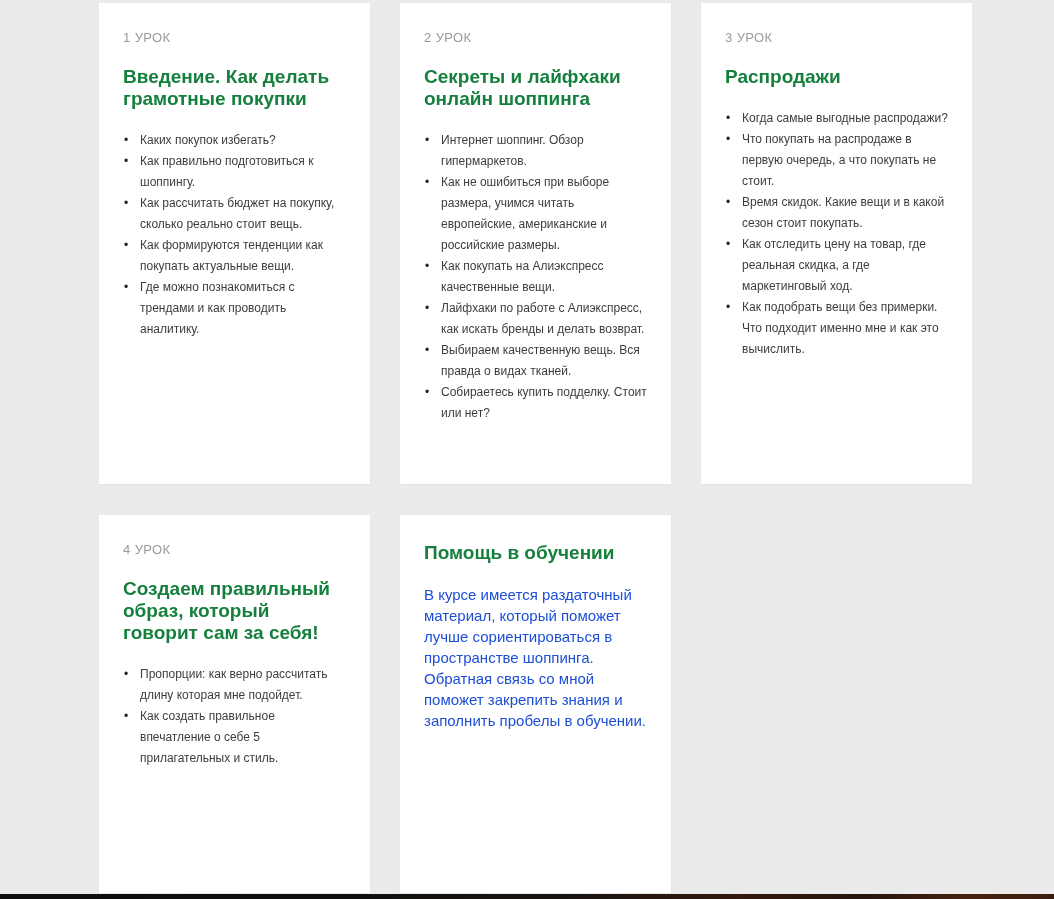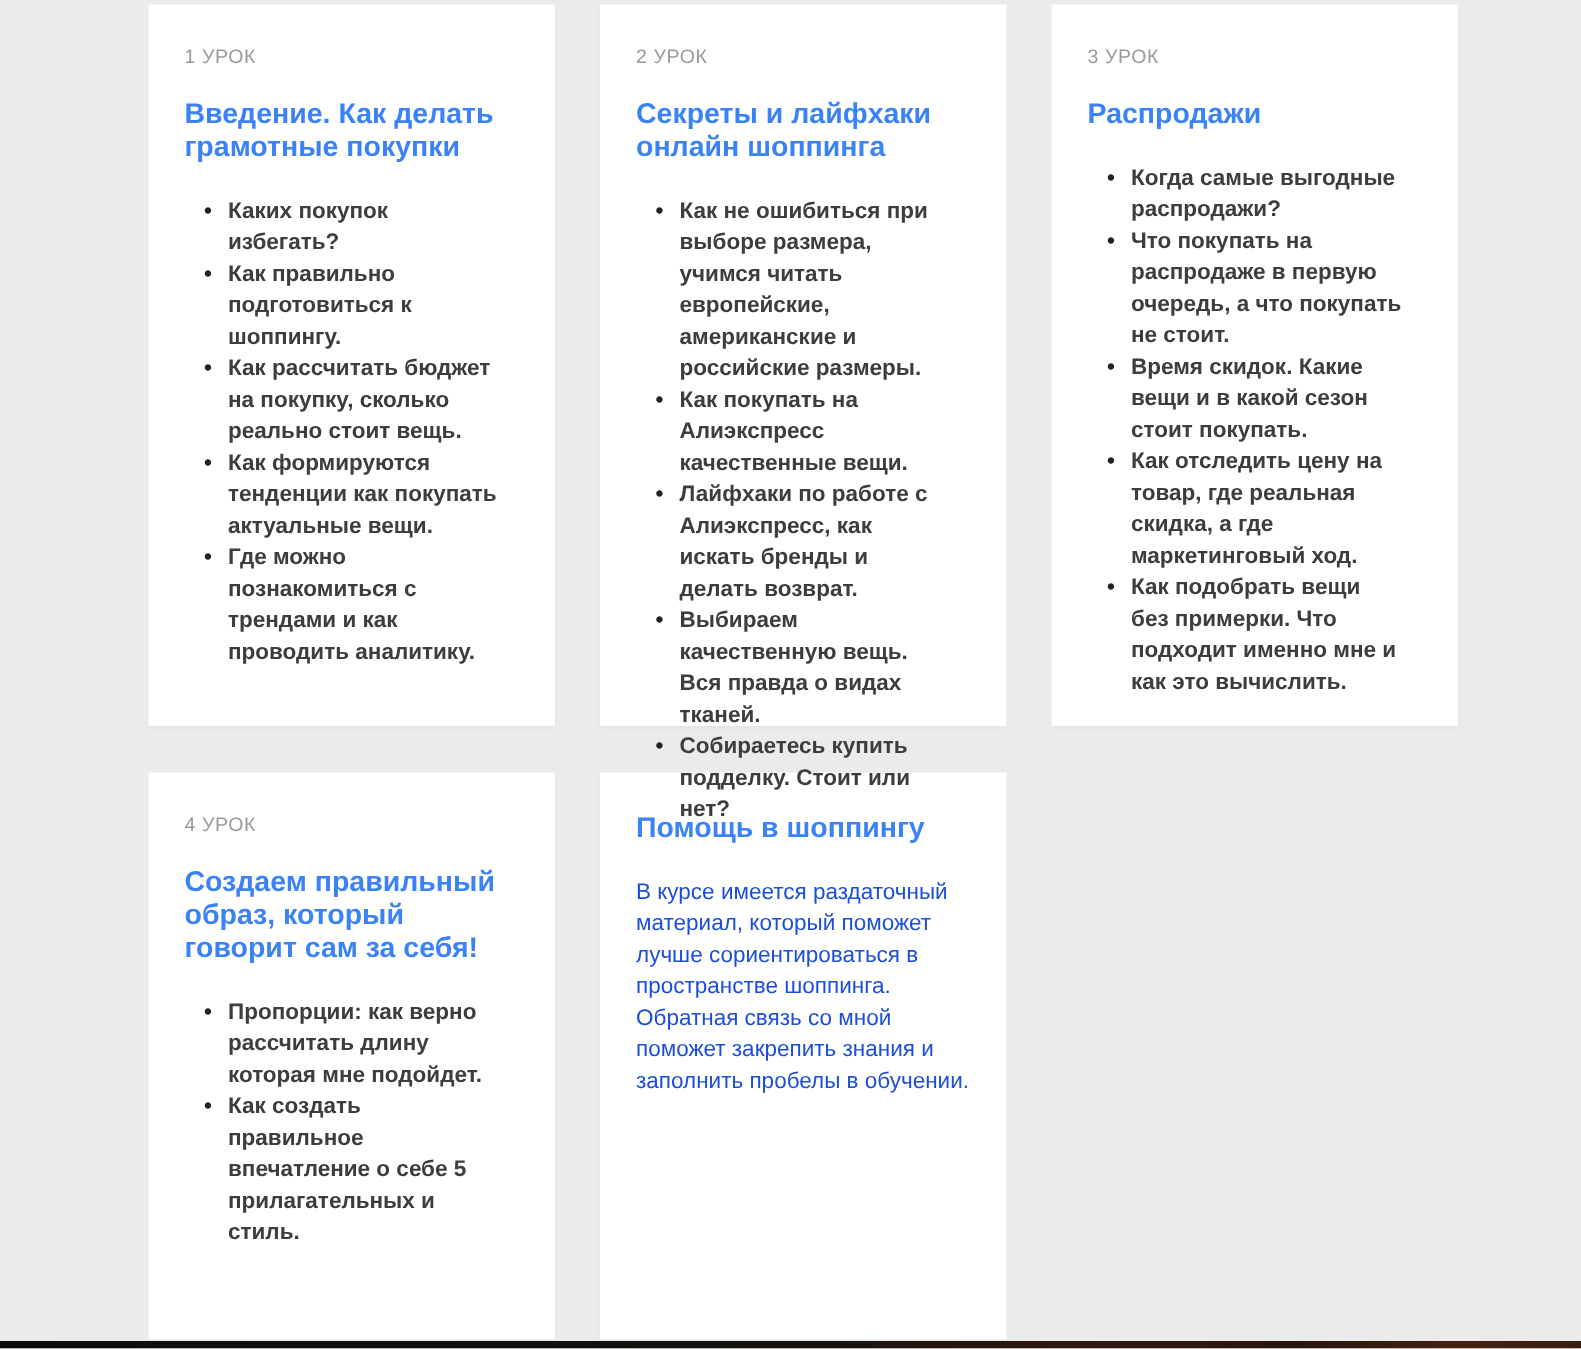--- a/index.html
+++ b/index.html
@@ -34,31 +34,30 @@
     font-size: 13px;
     line-height: 16px;
     letter-spacing: 0.4px;
     color: #9a9a9a;
     margin: 0 0 20px 0;
   }
   .card-title {
     font-size: 19px;
     line-height: 22px;
     font-weight: 700;
-    color: #3b82f6;
+    color: #15803d;
     margin: 0 0 20px 0;
   }
   .bullets {
     list-style: none;
-    margin: 12px;
+    margin: 0;
     padding: 0;
-    font-size: 15px;
+    font-size: 12px;
     line-height: 21px;
     color: #3d3d3d;
-    font-weight: bold;
   }
   .bullets li {
     position: relative;
     padding-left: 17px;
   }
   .bullets li::before {
     content: "\2022";
     position: absolute;
     left: 1px;
     top: 0;
@@ -96,20 +95,21 @@
           <li>Как рассчитать бюджет на покупку, сколько реально стоит вещь.</li>
           <li>Как формируются тенденции как покупать актуальные вещи.</li>
           <li>Где можно познакомиться с трендами и как проводить аналитику.</li>
         </ul>
     </article>
 
     <article class="card">
       <div class="lesson-label">2 УРОК</div>
       <h3 class="card-title">Секреты и лайфхаки онлайн шоппинга</h3>
       <ul class="bullets">
+          <li>Интернет шоппинг. Обзор гипермаркетов.</li>
           <li>Как не ошибиться при выборе размера, учимся читать европейские, американские и российские размеры.</li>
           <li>Как покупать на Алиэкспресс качественные вещи.</li>
           <li>Лайфхаки по работе с Алиэкспресс, как искать бренды и делать возврат.</li>
           <li>Выбираем качественную вещь. Вся правда о видах тканей.</li>
           <li>Собираетесь купить подделку. Стоит или нет?</li>
         </ul>
     </article>
 
     <article class="card">
       <div class="lesson-label">3 УРОК</div>
@@ -126,20 +126,20 @@
     <article class="card">
       <div class="lesson-label">4 УРОК</div>
       <h3 class="card-title">Создаем правильный образ, который говорит сам за себя!</h3>
       <ul class="bullets">
           <li>Пропорции: как верно рассчитать длину которая мне подойдет.</li>
           <li>Как создать правильное впечатление о себе 5 прилагательных и стиль.</li>
         </ul>
     </article>
 
     <article class="card">
-      <h3 class="card-title">Помощь в шоппингу</h3>
+      <h3 class="card-title">Помощь в обучении</h3>
       <p class="body-text">В курсе имеется раздаточный материал, который поможет лучше сориентироваться в пространстве шоппинга. Обратная связь со мной поможет закрепить знания и заполнить пробелы в обучении.</p>
     </article>
 
   </div>
 
   <div class="dark-strip"></div>
 </div>
 
 </body></html>

